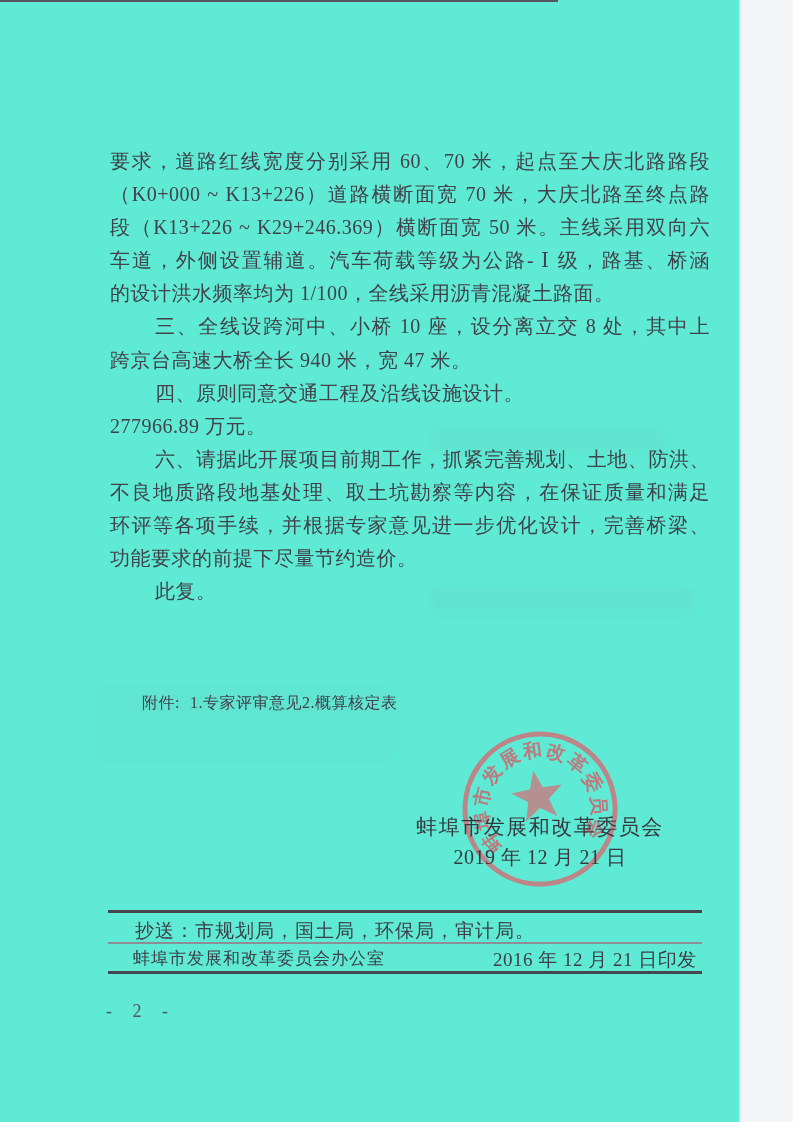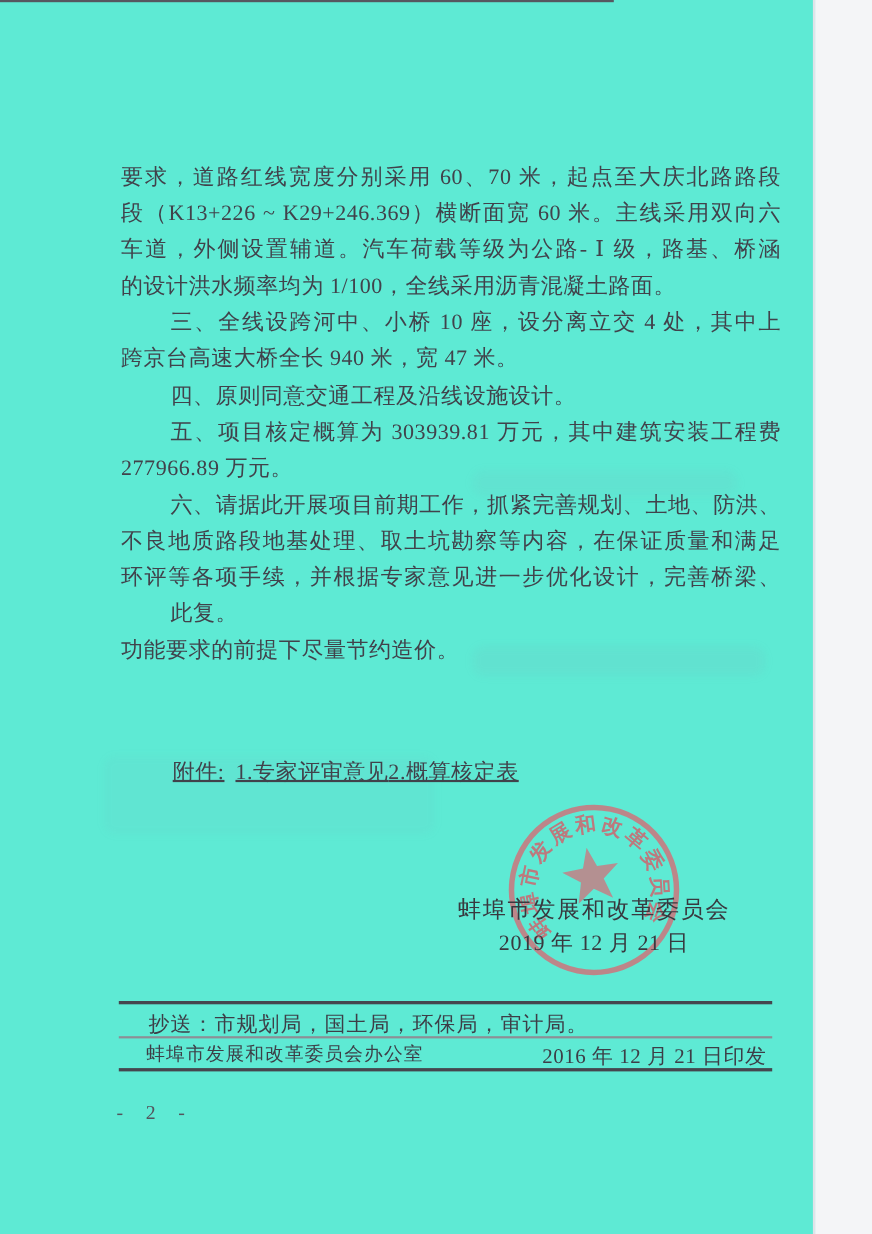--- a/index.html
+++ b/index.html
@@ -23,21 +23,21 @@
   
   .body-block{
     position:absolute;left:110px;top:145px;width:600px;
     font-size:20px;line-height:33.1px;letter-spacing:0.5px;
   }
   .bline{min-height:33.1px;}
   .just{text-align:justify;text-align-last:justify;}
   .ind{padding-left:45px;}
 
   
-  .attach{position:absolute;left:157px;top:682px;font-size:20px;line-height:41px;display:flex;letter-spacing:0.5px;text-decoration:underline;}
+  .attach{position:absolute;left:142px;top:682px;font-size:16px;line-height:41px;display:flex;letter-spacing:0.5px;}
   .attach-label{margin-right:10px;}
   .attach-items{display:flex;flex-direction:row;}
 
   
   .sig-org{position:absolute;left:340px;top:813px;width:400px;text-align:center;font-size:21px;letter-spacing:1.5px;color:#38393f;}
   .sig-date{position:absolute;left:340px;top:844px;width:400px;text-align:center;font-size:20px;letter-spacing:0.5px;color:#38393f;}
 
   
   .stamp{position:absolute;left:440px;top:709px;width:200px;height:200px;transform:rotate(-10deg);opacity:0.92;}
 
@@ -59,33 +59,33 @@
 
   <div class="top-edge"></div>
   <div class="right-strip"></div>
   <div class="paper-edge"></div>
   <div class="ghost g1"></div>
   <div class="ghost g2"></div>
   <div class="ghost g3"></div>
 
   <div class="body-block">
     <div class="bline just">要求，道路红线宽度分别采用 60、70 米，起点至大庆北路路段</div>
-    <div class="bline just">段（K13+226 ~ K29+246.369）横断面宽 60 米。主线采用双向六</div>
+    <div class="bline just">（K0+000 ~ K13+226）道路横断面宽 70 米，大庆北路至终点路</div>
+    <div class="bline just">段（K13+226 ~ K29+246.369）横断面宽 50 米。主线采用双向六</div>
     <div class="bline just">车道，外侧设置辅道。汽车荷载等级为公路- Ⅰ 级，路基、桥涵</div>
     <div class="bline">的设计洪水频率均为 1/100，全线采用沥青混凝土路面。</div>
-    <div class="bline just ind">三、全线设跨河中、小桥 10 座，设分离立交 4 处，其中上</div>
+    <div class="bline just ind">三、全线设跨河中、小桥 10 座，设分离立交 8 处，其中上</div>
     <div class="bline">跨京台高速大桥全长 940 米，宽 47 米。</div>
     <div class="bline ind">四、原则同意交通工程及沿线设施设计。</div>
-    <div class="bline just ind">五、项目核定概算为 303939.81 万元，其中建筑安装工程费</div>
     <div class="bline">277966.89 万元。</div>
     <div class="bline just ind">六、请据此开展项目前期工作，抓紧完善规划、土地、防洪、</div>
     <div class="bline just">不良地质路段地基处理、取土坑勘察等内容，在保证质量和满足</div>
     <div class="bline just">环评等各项手续，并根据专家意见进一步优化设计，完善桥梁、</div>
+    <div class="bline">功能要求的前提下尽量节约造价。</div>
     <div class="bline ind">此复。</div>
-    <div class="bline">功能要求的前提下尽量节约造价。</div>
   </div>
 
   <div class="attach">
     <div class="attach-label">附件:</div>
     <div class="attach-items">
       <div>1.专家评审意见</div>
       <div>2.概算核定表</div>
     </div>
   </div>
 

